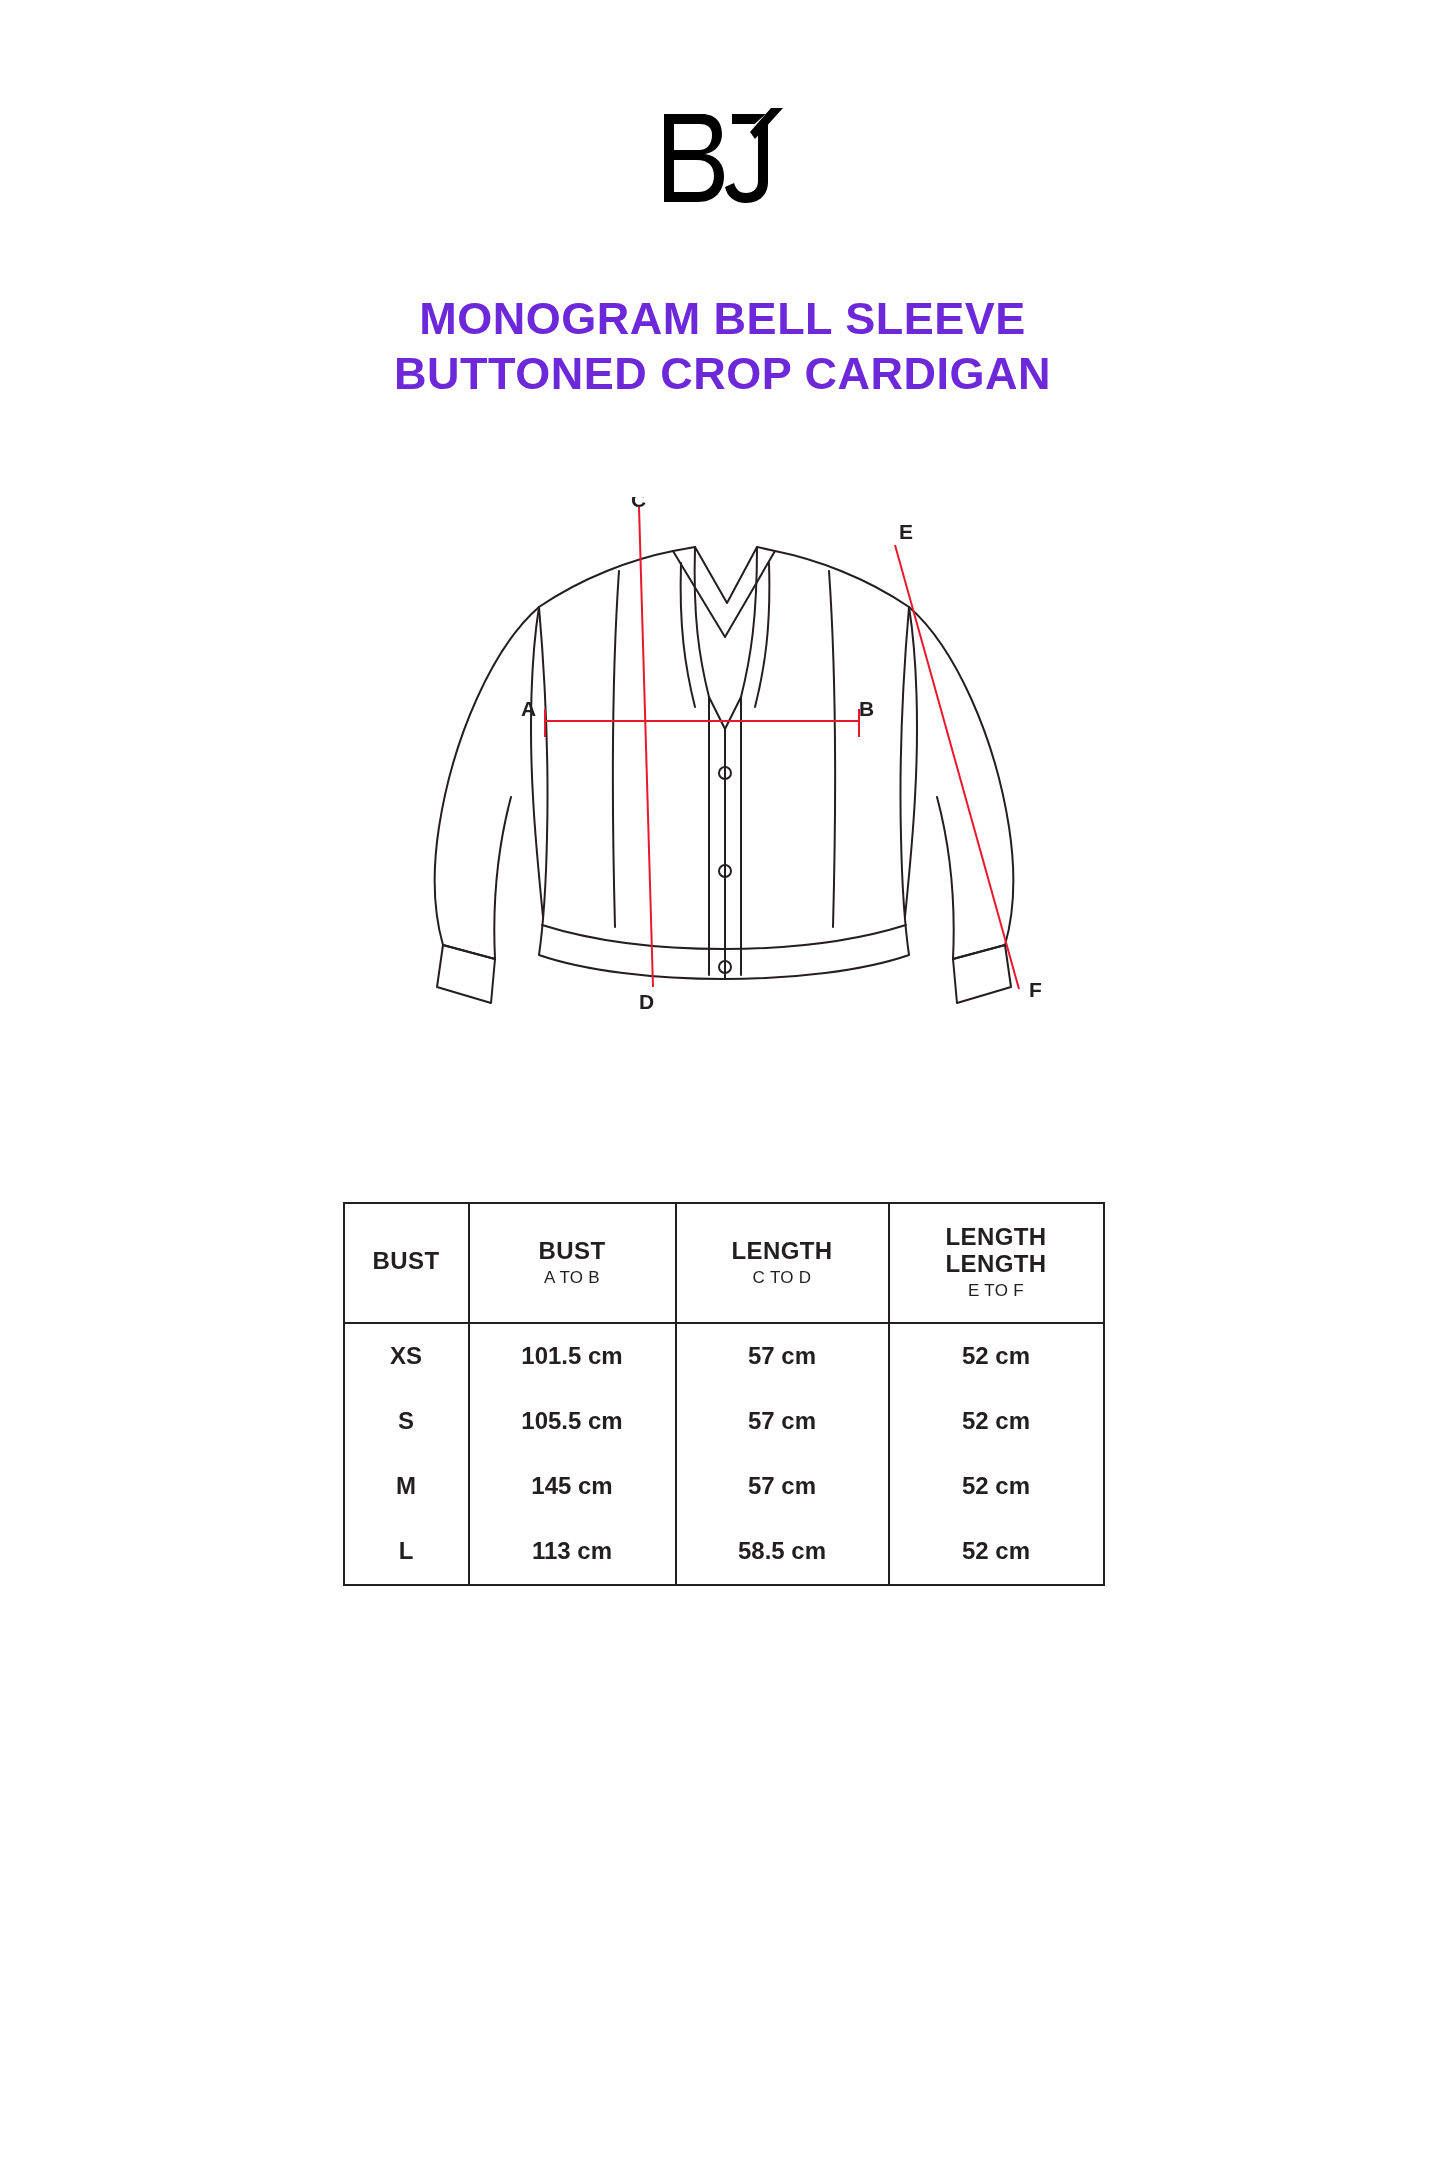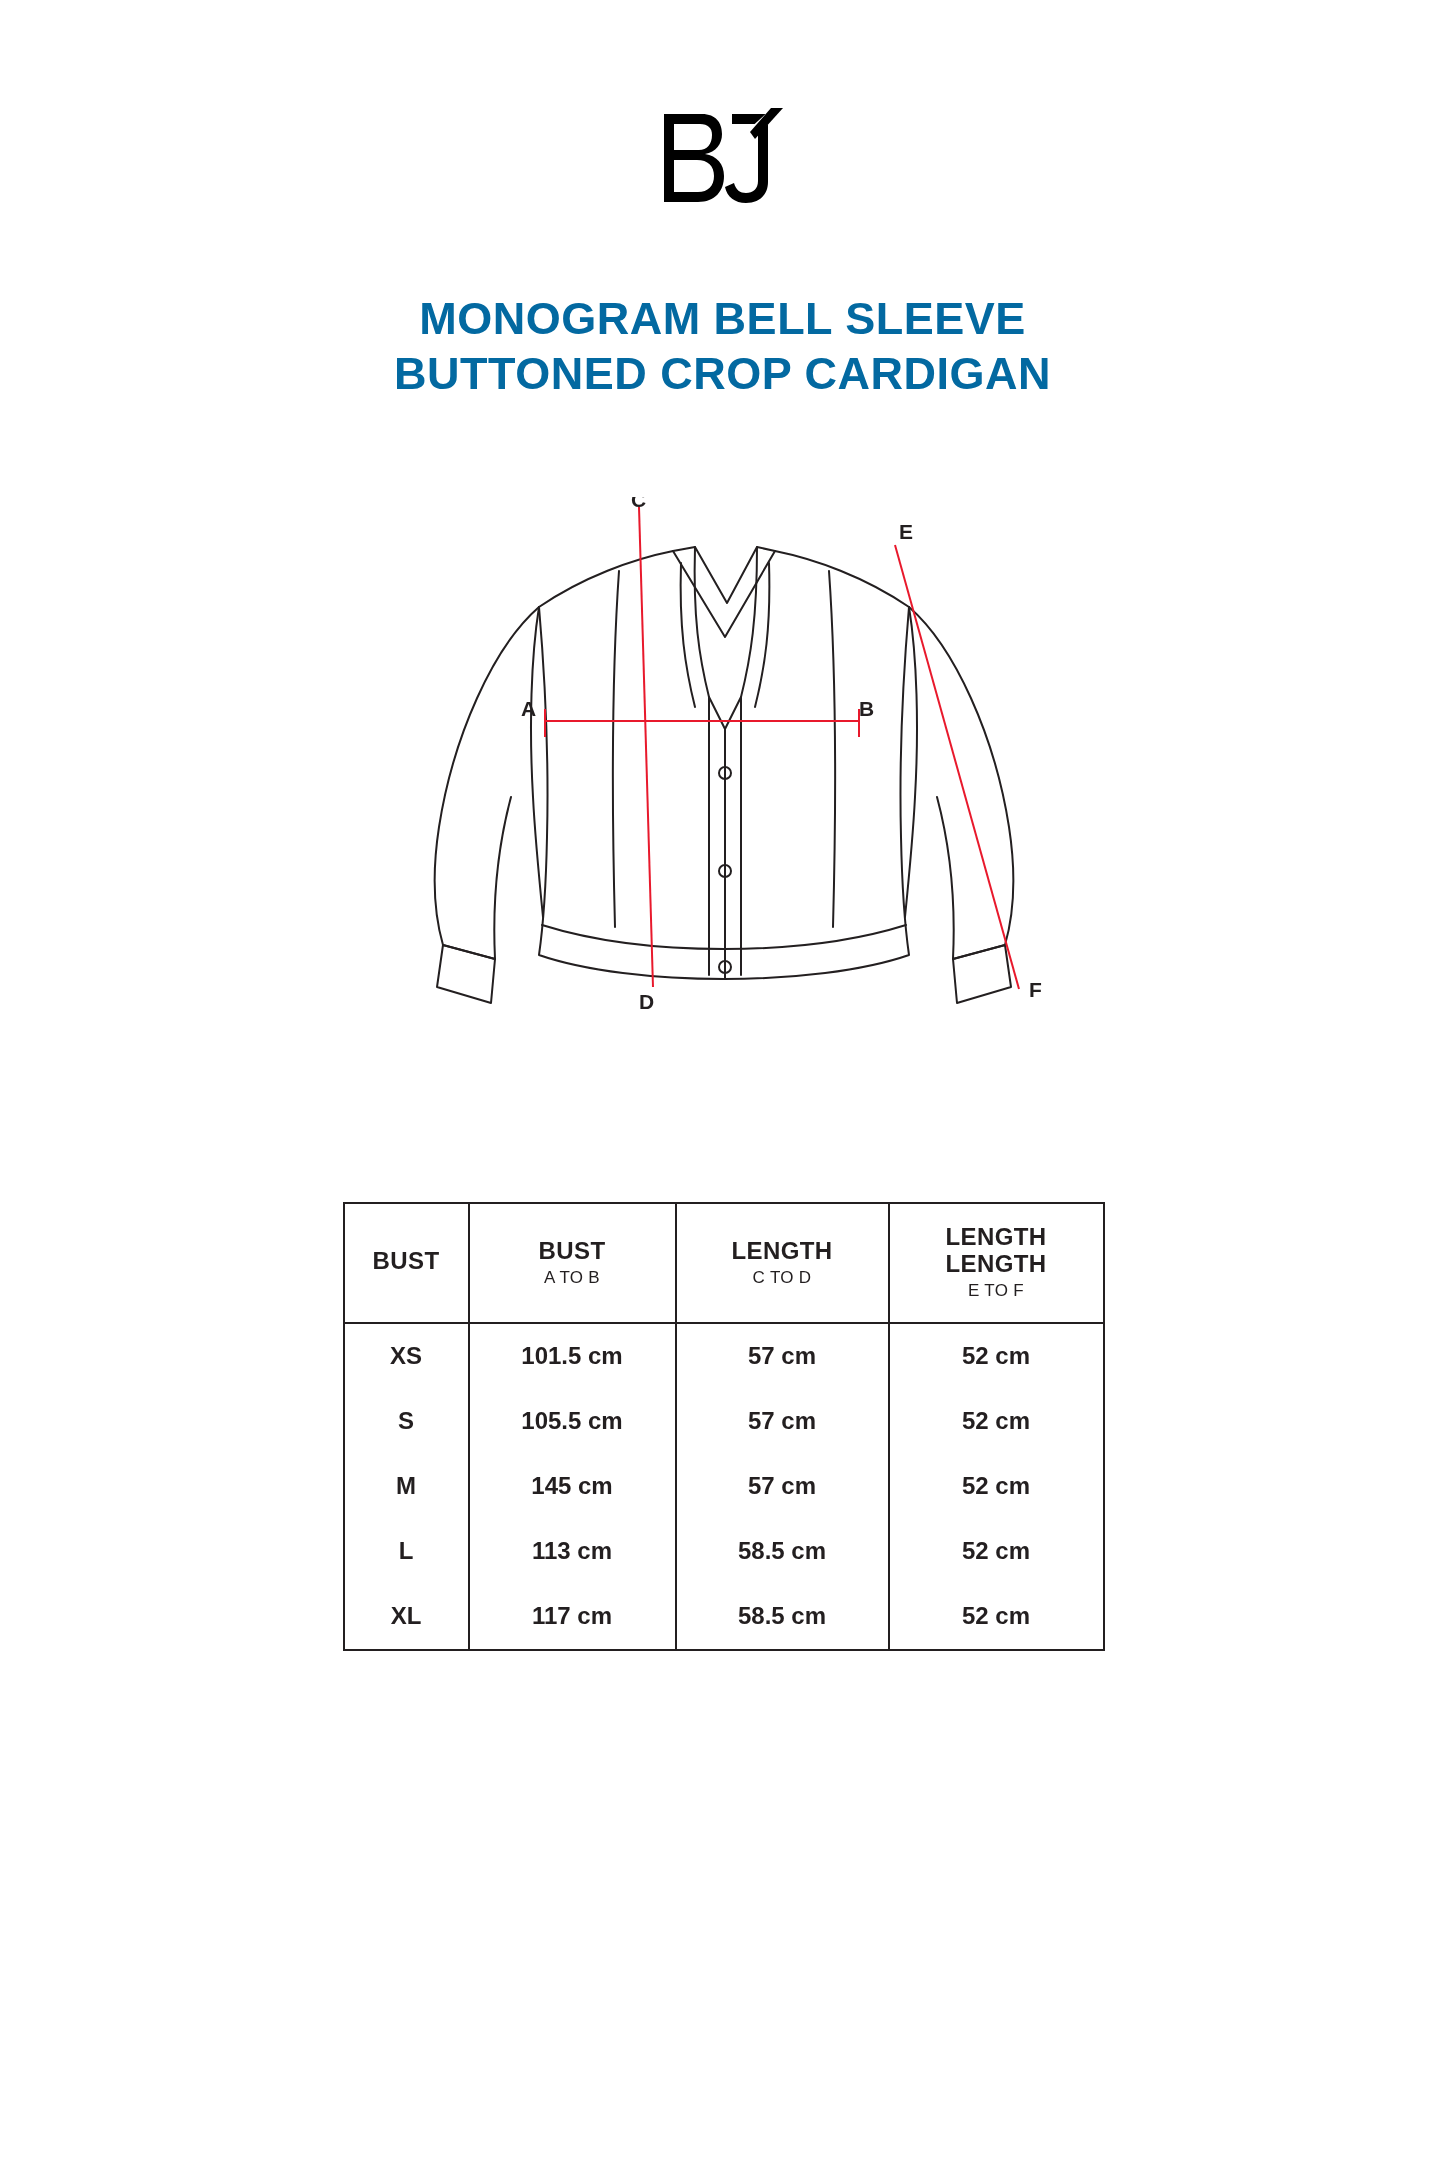--- a/index.html
+++ b/index.html
@@ -36,21 +36,21 @@
   }
 
   
   .title {
     margin-top: 82px;
     text-align: center;
     font-size: 45px;
     font-weight: bold;
     letter-spacing: 0.5px;
     line-height: 1.22;
-    color: #0369a1;
+    color: #6d28d9;
     text-transform: uppercase;
     max-width: 1000px;
   }
   .title .line { display: block; }
 
   
   .illustration {
     margin-top: 95px;
     width: 760px;
     height: 540px;
@@ -254,23 +254,17 @@
           <td>145 cm</td>
           <td>57 cm</td>
           <td>52 cm</td>
         </tr>
         <tr>
           <td class="size-cell">L</td>
           <td>113 cm</td>
           <td>58.5 cm</td>
           <td>52 cm</td>
         </tr>
-        <tr>
-          <td class="size-cell">XL</td>
-          <td>117 cm</td>
-          <td>58.5 cm</td>
-          <td>52 cm</td>
-        </tr>
       </tbody>
     </table>
   </div>
 
 </div>
 
 </body></html>

